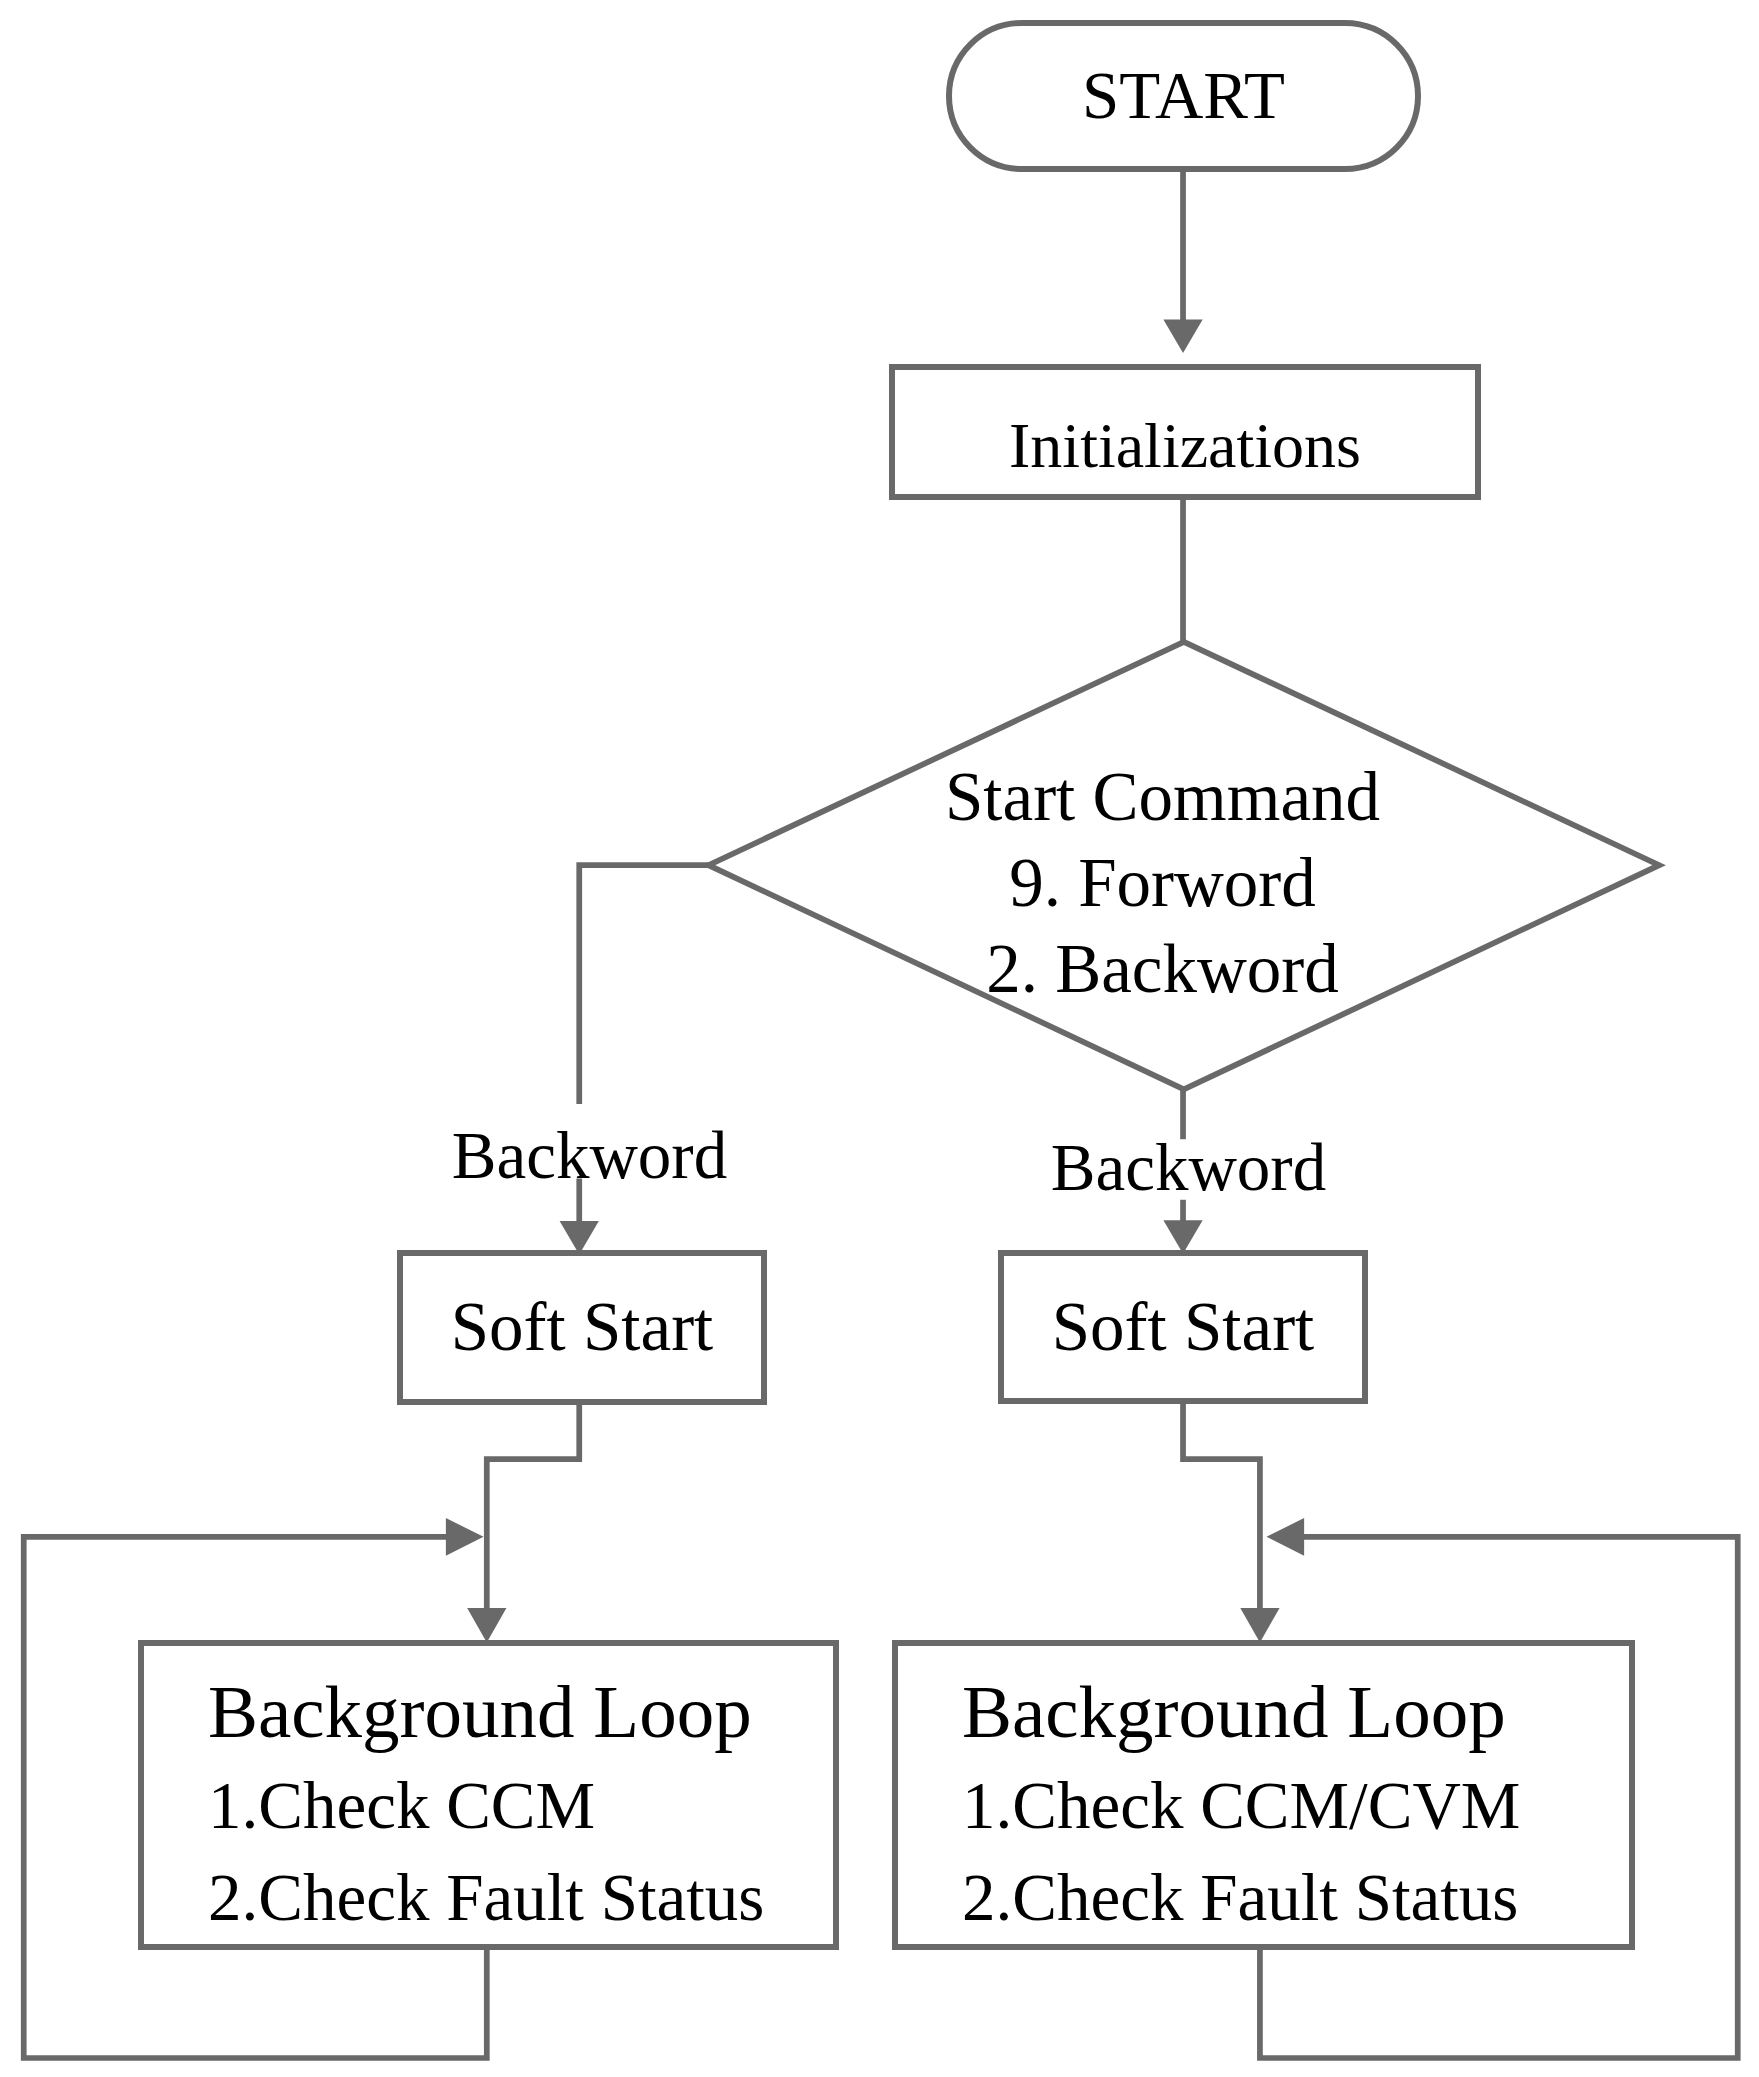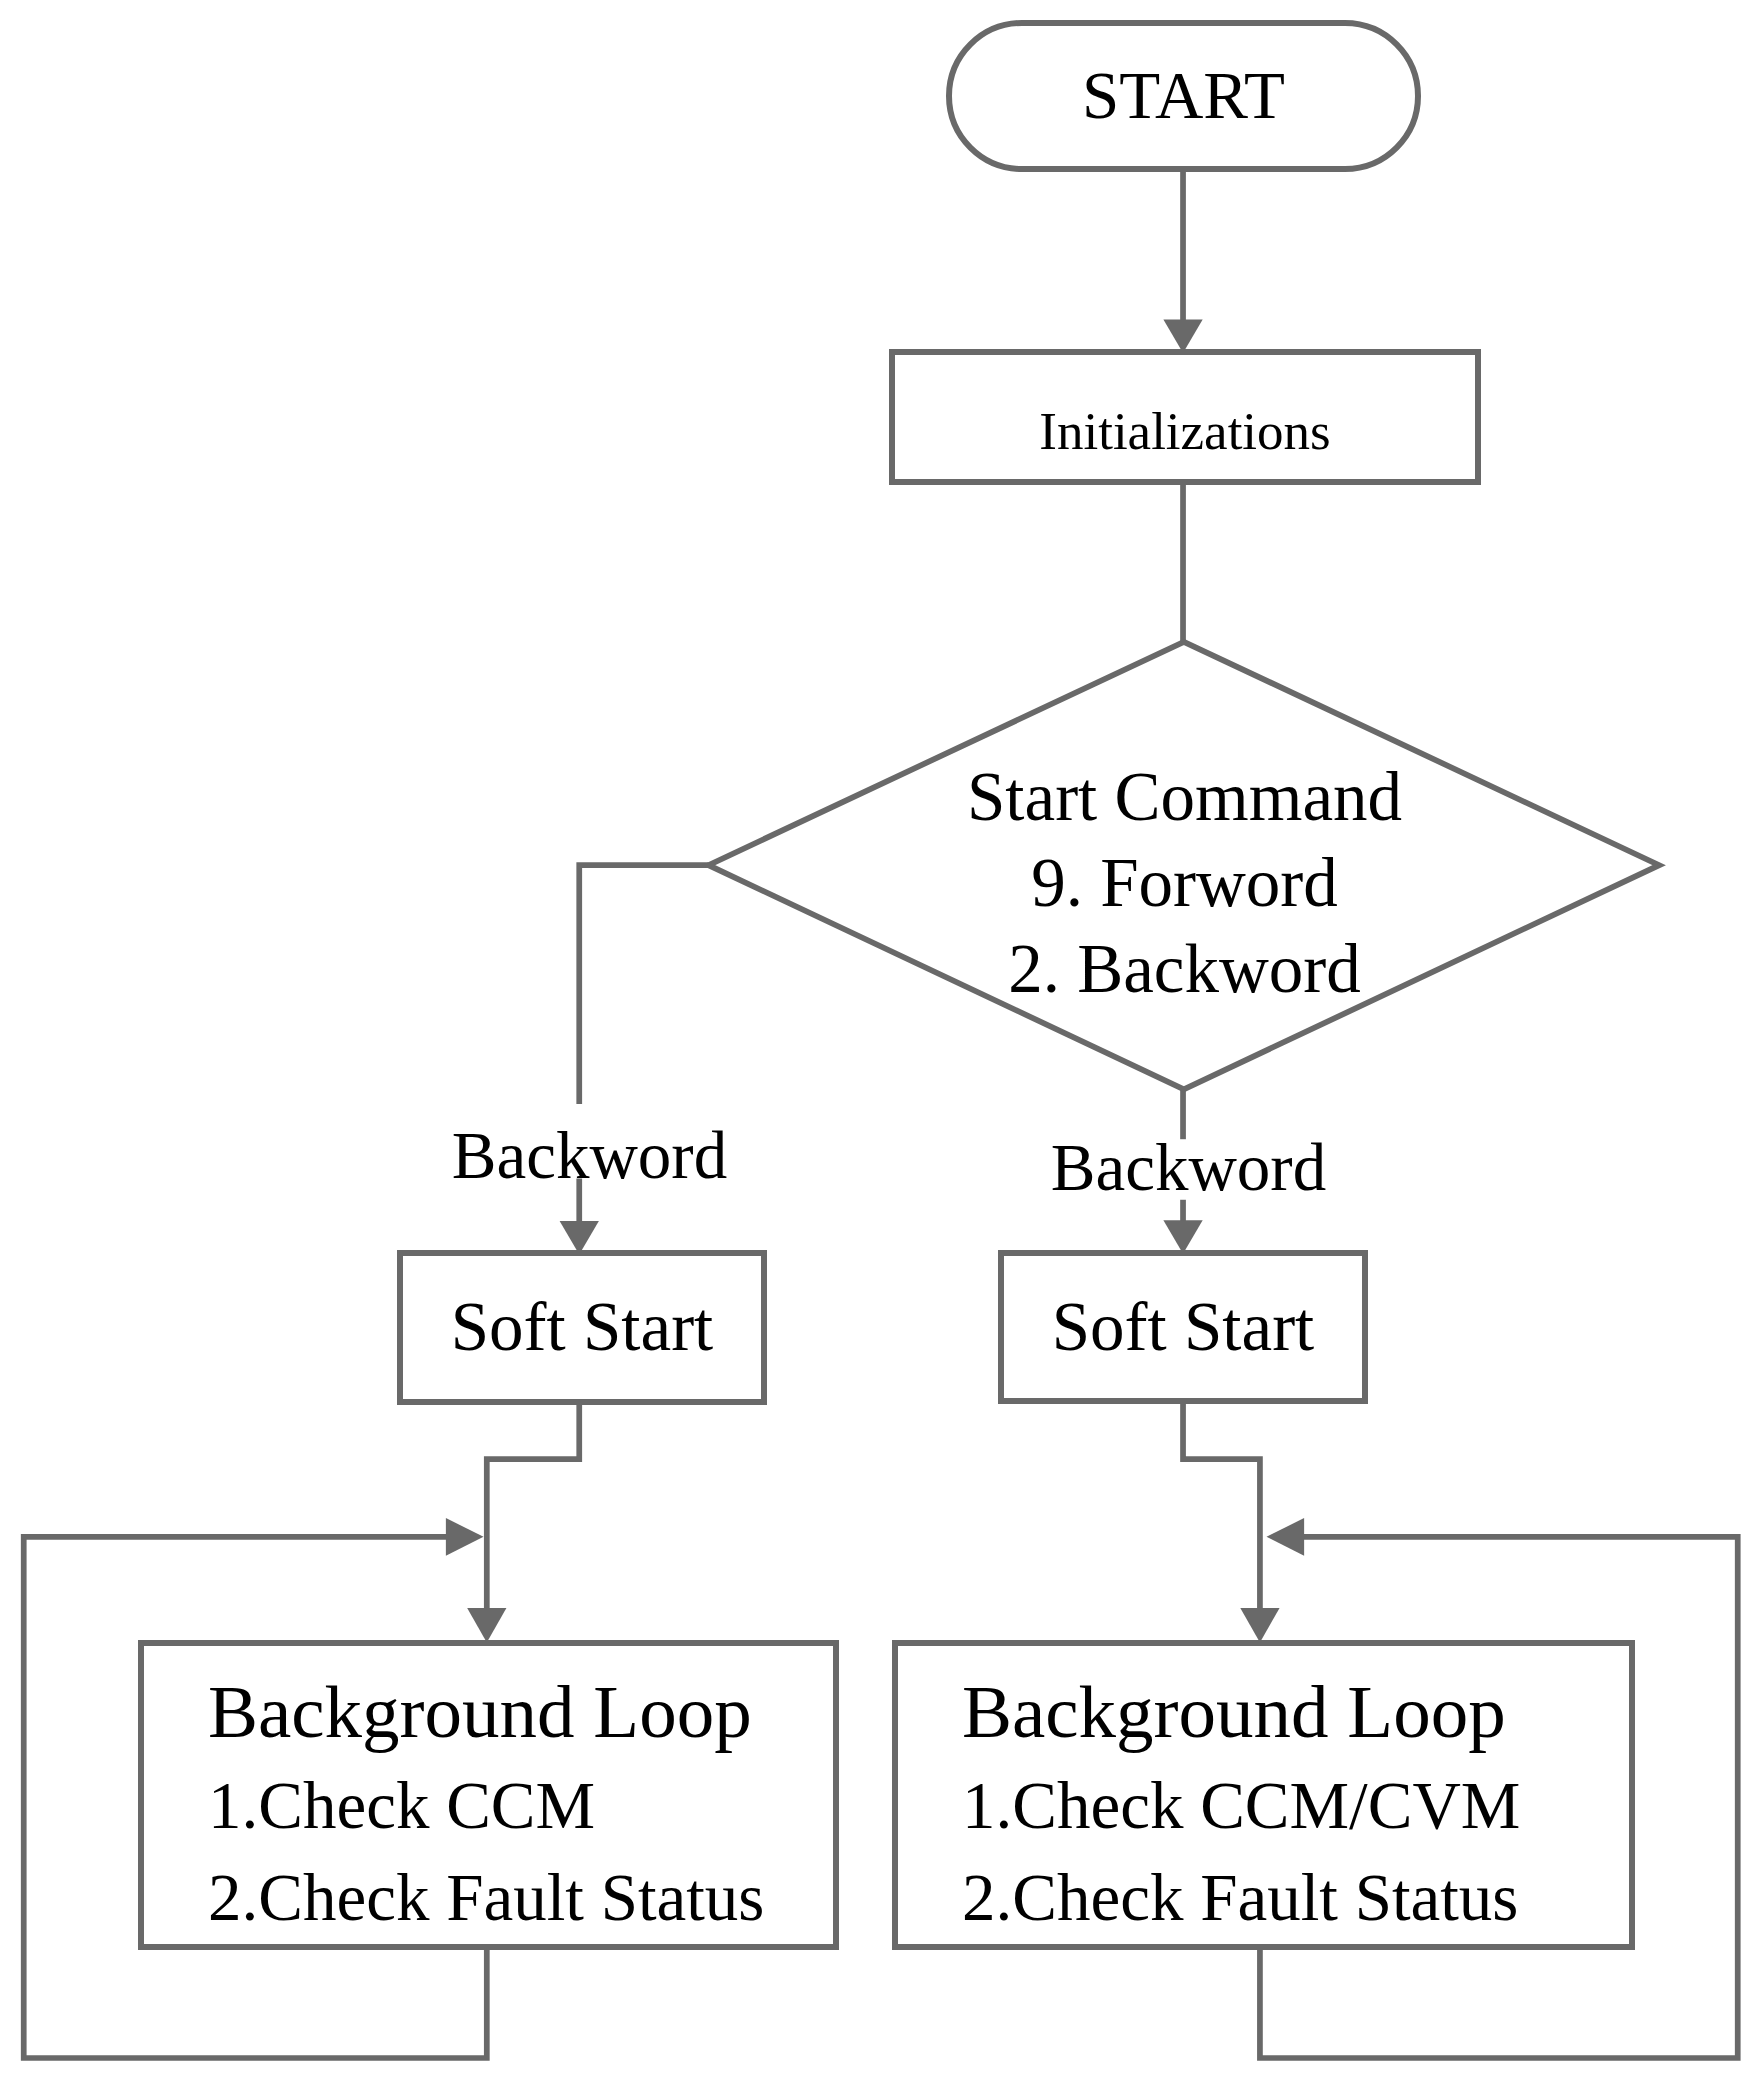--- a/index.html
+++ b/index.html
@@ -36,28 +36,28 @@
     text-align: center;
     color: #000000;
   }
   .node-start {
     left: 946px; top: 19.6px;
     width: 475px; height: 152px;
     border-radius: 78px;
     font-size: 67px;
   }
   .node-init {
-    left: 889px; top: 349px;
+    left: 889px; top: 364px;
     width: 592px; height: 136px;
-    font-size: 53px;
+    font-size: 64px;
     padding-top: 27px;
   }
   .decision-text {
     position: absolute;
-    left: 857px; top: 754px;
+    left: 835px; top: 754px;
     width: 655px;
     text-align: center;
     font-size: 69px;
     line-height: 86px;
   }
   .branch-label {
     position: absolute;
     width: 409px;
     text-align: center;
     font-size: 67px;

